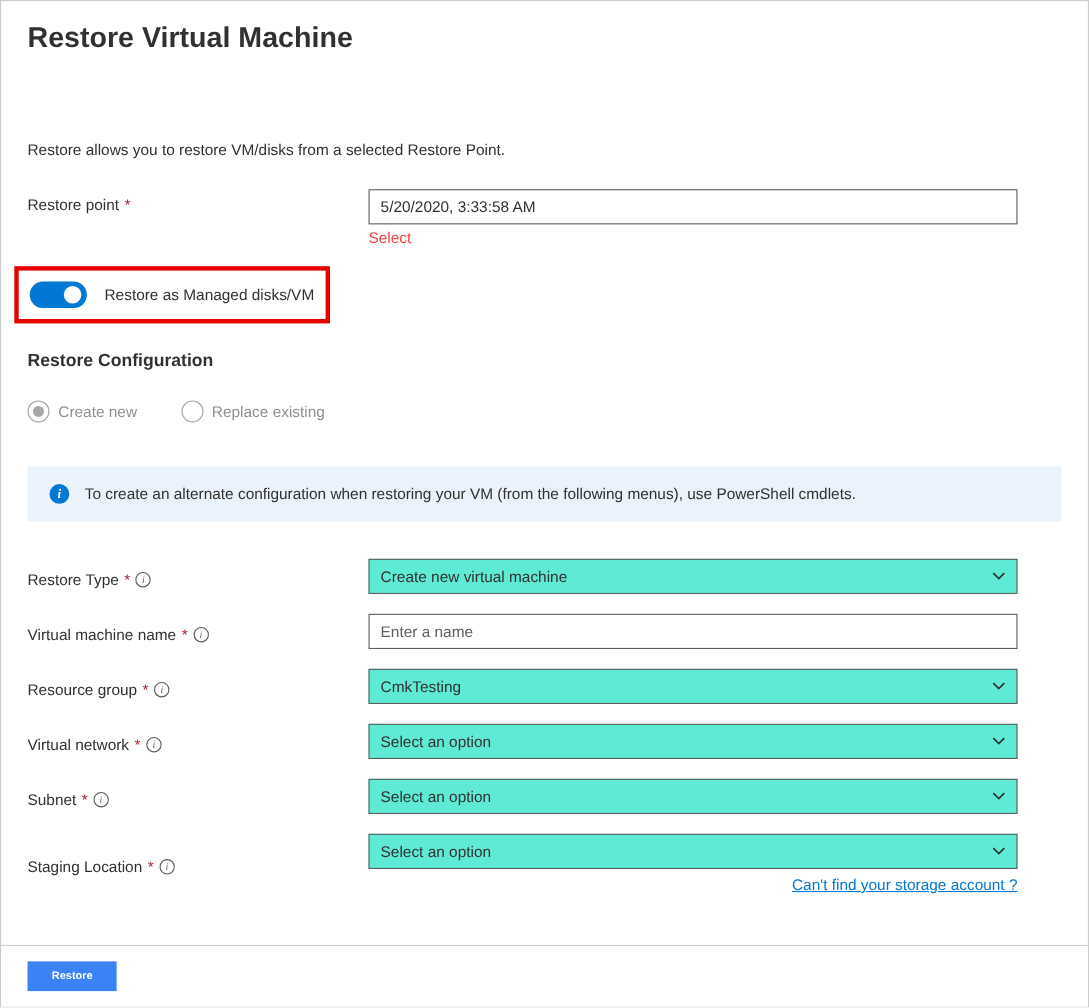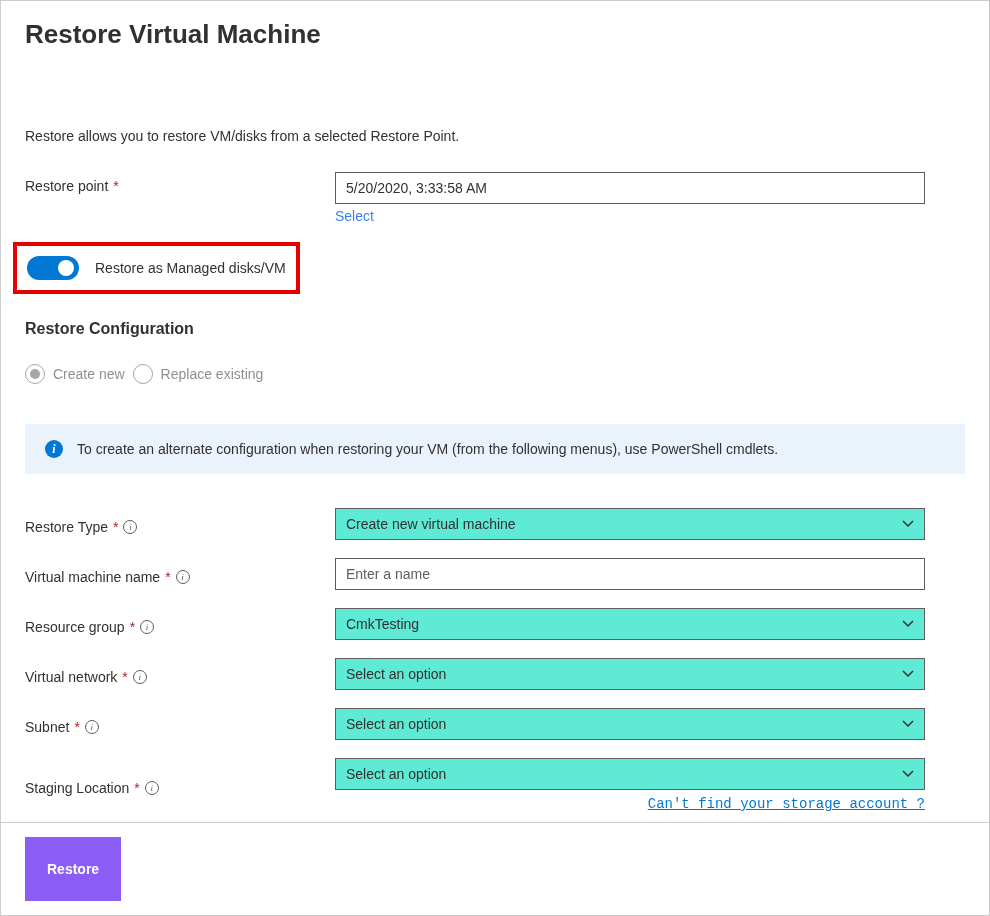--- a/index.html
+++ b/index.html
@@ -65,21 +65,21 @@
       border: 1px solid #605e5c;
       font-size: 14px;
       color: #323130;
       background: #fff;
       height: 32px;
     }
     .text-input::placeholder {
       color: #605e5c;
     }
     .select-link {
-      color: #3b82f6;
+      color: #ef4444;
       font-size: 14px;
       cursor: pointer;
       display: inline-block;
       margin-top: 4px;
     }
     .highlight-box {
       border: 4px solid #e60000;
       padding: 10px 10px;
       display: inline-flex;
       align-items: center;
@@ -110,21 +110,21 @@
       font-size: 14px;
       color: #323130;
     }
     .section-heading {
       font-size: 16px;
       font-weight: 600;
       margin-bottom: 26px;
     }
     .radio-group {
       display: flex;
-      gap: 8px;
+      gap: 40px;
       margin-bottom: 40px;
     }
     .radio-option {
       display: flex;
       align-items: center;
       gap: 8px;
       cursor: pointer;
       opacity: 0.55;
     }
     .radio-circle {
@@ -196,21 +196,20 @@
     }
     .help-link {
       color: #0078d4;
       text-decoration: underline;
       font-size: 14px;
       display: block;
       text-align: right;
       max-width: 590px;
       margin-top: 6px;
       cursor: pointer;
-      font-family: Liberation Mono, monospace;
     }
     .tooltip-icon {
       width: 14px;
       height: 14px;
       border: 1px solid #605e5c;
       border-radius: 50%;
       display: inline-flex;
       align-items: center;
       justify-content: center;
       font-size: 9px;
@@ -218,25 +217,25 @@
       font-style: italic;
       font-family: Georgia, serif;
       flex-shrink: 0;
     }
     .footer {
       border-top: 1px solid #ccc;
       padding: 14px 24px;
       background: #fff;
     }
     .restore-btn {
-      background: #8b5cf6;
+      background: #3b82f6;
       color: #fff;
       border: none;
-      padding: 24px 22px;
-      font-size: 14px;
+      padding: 8px 22px;
+      font-size: 10px;
       font-weight: 600;
       cursor: pointer;
     }
     .form-row-compact {
       display: flex;
       align-items: center;
       margin-bottom: 18px;
     }
   </style>
 </head>

